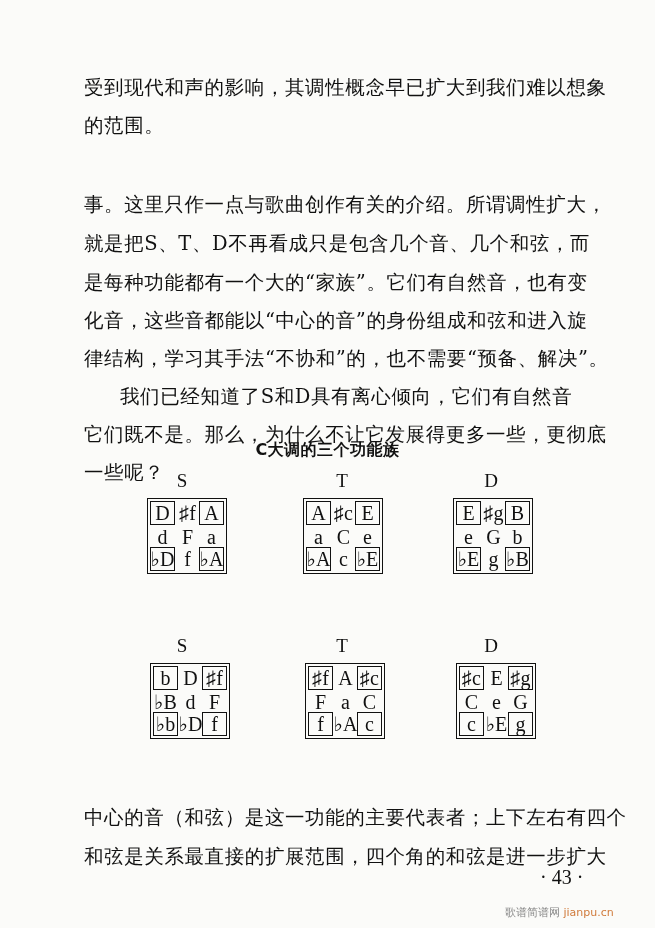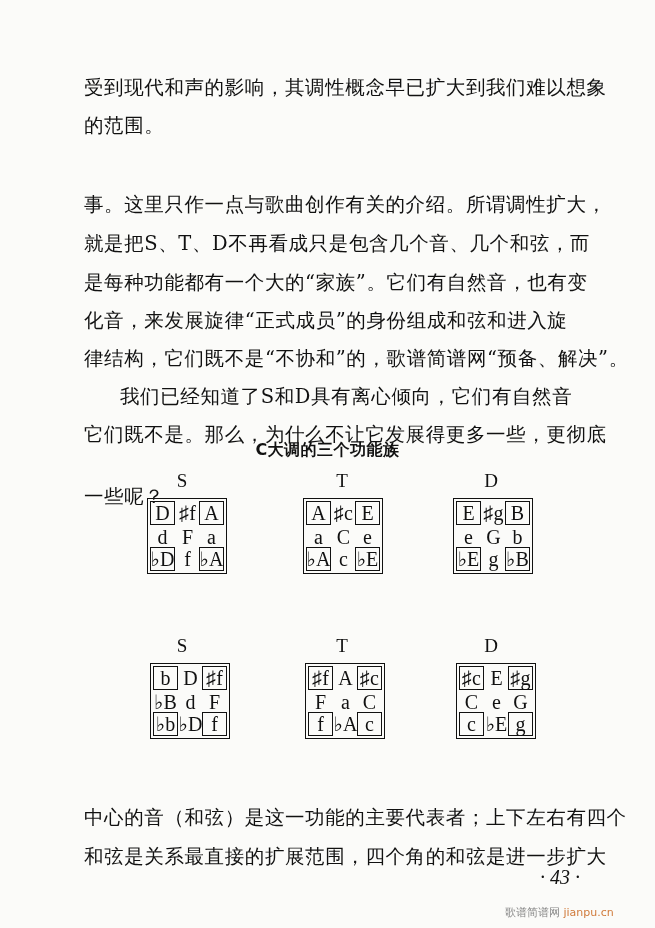--- a/index.html
+++ b/index.html
@@ -35,40 +35,40 @@
     position: absolute; width: 25px; height: 24px;
     display: flex; align-items: center; justify-content: center;
     font-size: 20px; line-height: 1;
   }
   .cell.boxed { border: 1.5px solid #111; box-sizing: border-box; }
   .c00 { left: 2px;  top: 2px; }   .c01 { left: 27px; top: 2px; }  .c02 { left: 51px; top: 2px; }
   .c10 { left: 2px;  top: 26px; }  .c11 { left: 27px; top: 26px; } .c12 { left: 51px; top: 26px; }
   .c20 { left: 2px;  top: 48px; }  .c21 { left: 27px; top: 48px; } .c22 { left: 51px; top: 48px; }
   .page-num {
     position: absolute; left: 540px; top: 866px;
-    font-family: "Liberation Serif", serif; font-style: italic; font-size: 20px; text-align: right;
+    font-family: "Liberation Serif", serif; font-size: 20px; text-align: right;
   }
   .watermark {
     position: absolute; left: 505px; top: 905px;
     font-family: "DejaVu Sans", sans-serif; font-size: 11px; color: #888;
   }
   .watermark .url { color: #d07a3a; margin-top: 13px; }
 </style>
 </head>
 <body>
 
 <div class="page">
 
   <div class="line" style="top:76px">受到现代和声的影响，其调性概念早已扩大到我们难以想象</div>
   <div class="line" style="top:114px">的范围。</div>
   <div class="line" style="top:193px">事。这里只作一点与歌曲创作有关的介绍。所谓调性扩大，</div>
   <div class="line" style="top:232px">就是把S、T、D不再看成只是包含几个音、几个和弦，而</div>
   <div class="line" style="top:271px">是每种功能都有一个大的“家族”。它们有自然音，也有变</div>
-  <div class="line" style="top:309px">化音，来发展旋律“正式成员”的身份组成和弦和进入旋</div>
-  <div class="line" style="top:347px">律结构，它们既不是“不协和”的，歌谱简谱网“预备、解决”。</div>
+  <div class="line" style="top:309px">化音，这些音都能以“中心的音”的身份组成和弦和进入旋</div>
+  <div class="line" style="top:347px">律结构，学习其手法“不协和”的，也不需要“预备、解决”。</div>
   <div class="line indent" style="top:385px">我们已经知道了S和D具有离心倾向，它们有自然音</div>
   <div class="line" style="top:423px">它们既不是。那么，为什么不让它发展得更多一些，更彻底</div>
 
   <div class="caption" style="top:440px">C大调的三个功能族</div>
   <div class="func-label" style="left:162px;top:470px">S</div>
   <div class="func-label" style="left:322px;top:470px">T</div>
   <div class="func-label" style="left:471px;top:470px">D</div>
 
   <div class="grid" style="left:147px;top:498px">
     <div class="cell c00 boxed">D</div>
@@ -148,14 +148,14 @@
 
   <div class="line" style="top:806px">中心的音（和弦）是这一功能的主要代表者；上下左右有四个</div>
   <div class="line" style="top:845px">和弦是关系最直接的扩展范围，四个角的和弦是进一步扩大</div>
 
   <div class="page-num">· 43 ·</div>
 
   <div class="watermark">
     <span>歌谱简谱网</span>
     <span class="url">jianpu.cn</span>
   </div>
-<div class="line" style="top: 461px; margin-top: 24px;">一些呢？</div>
+<div class="line" style="top: 461px;">一些呢？</div>
   </div>
 
 </body></html>

